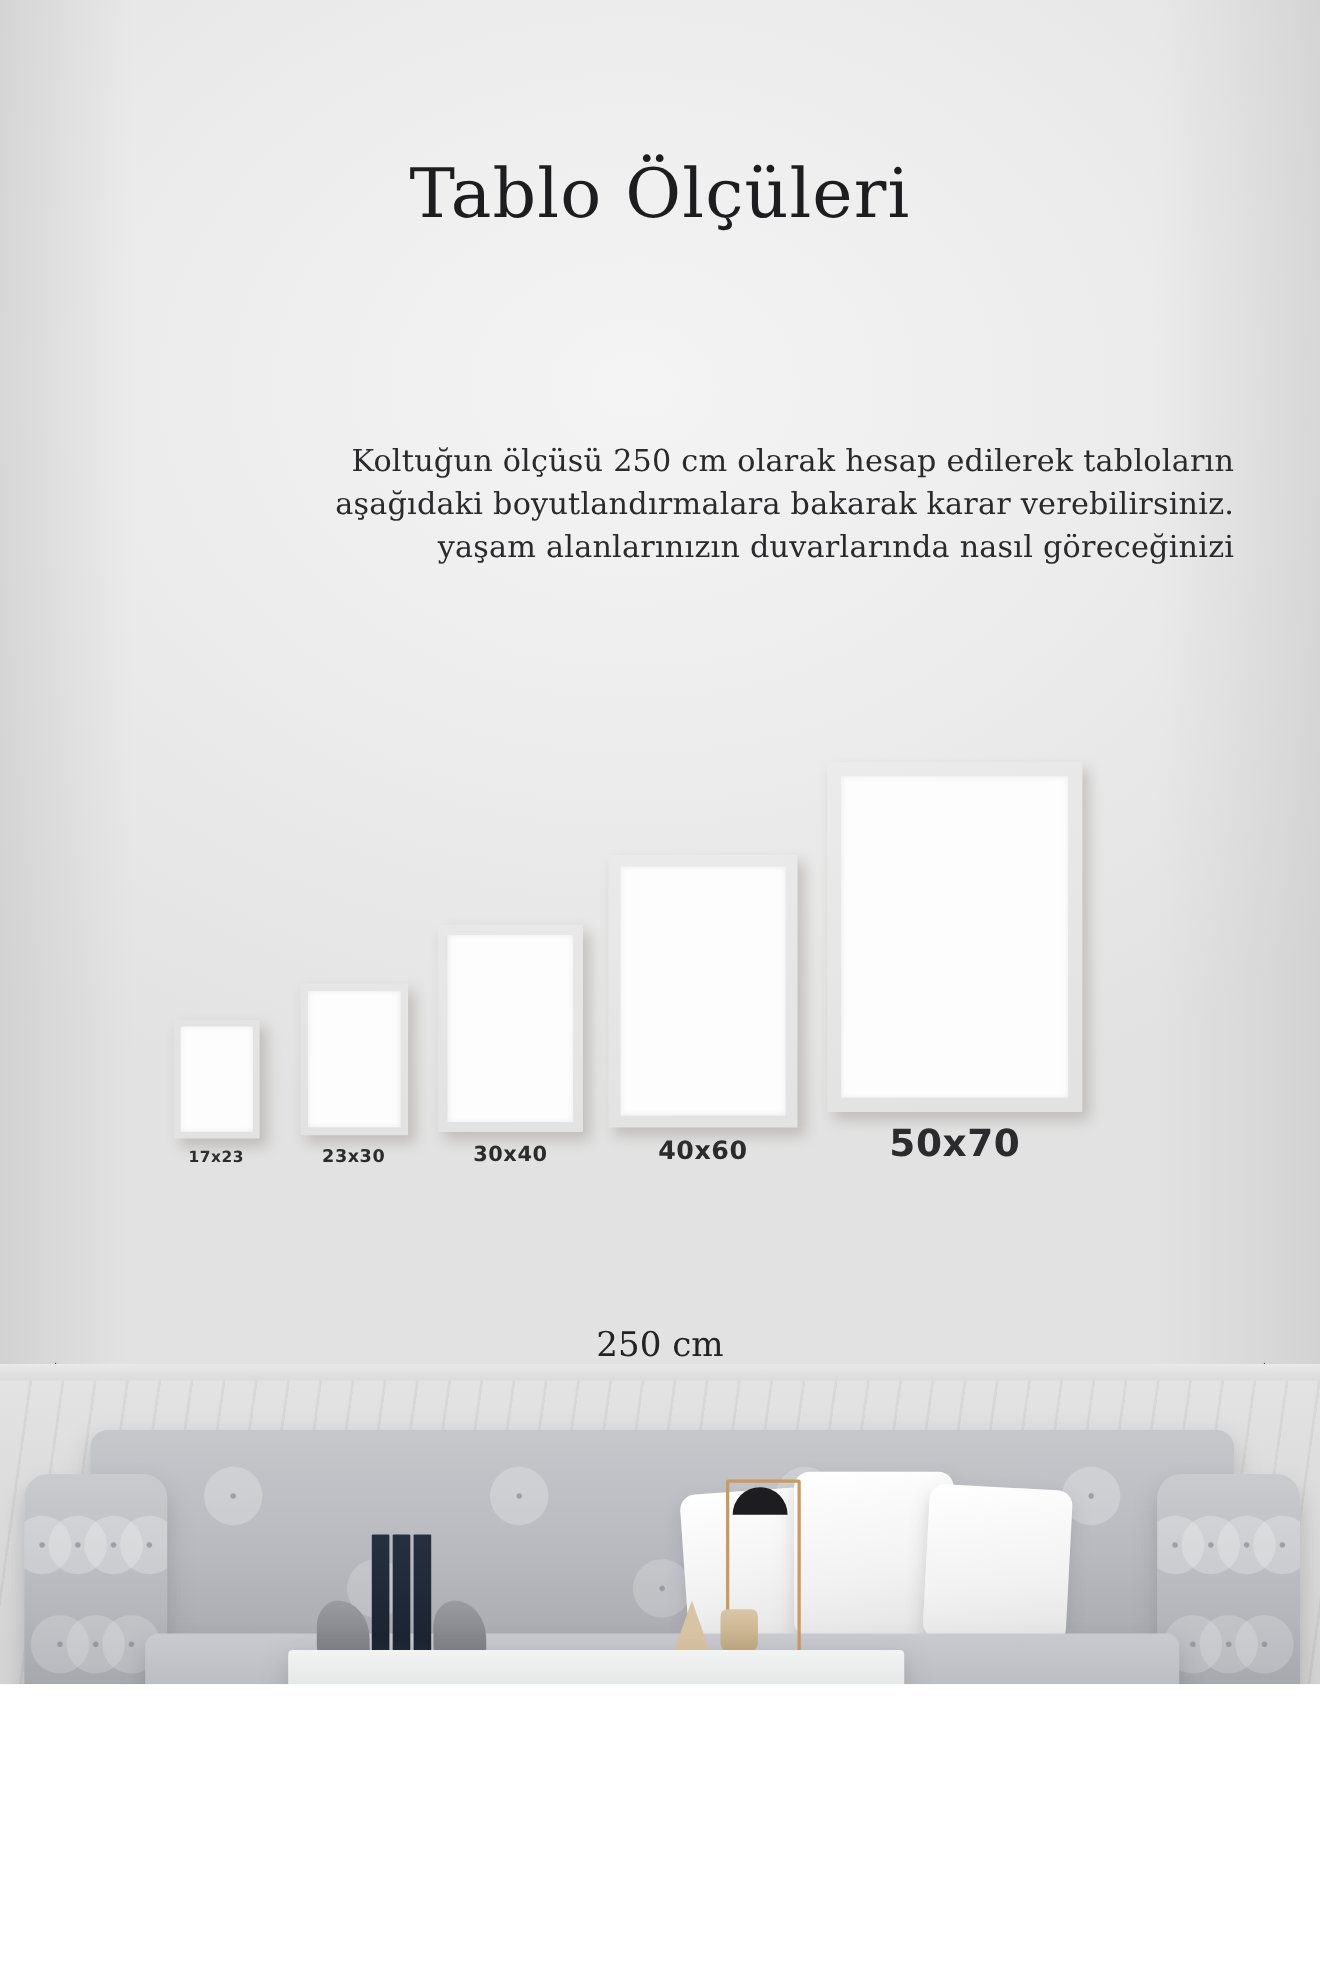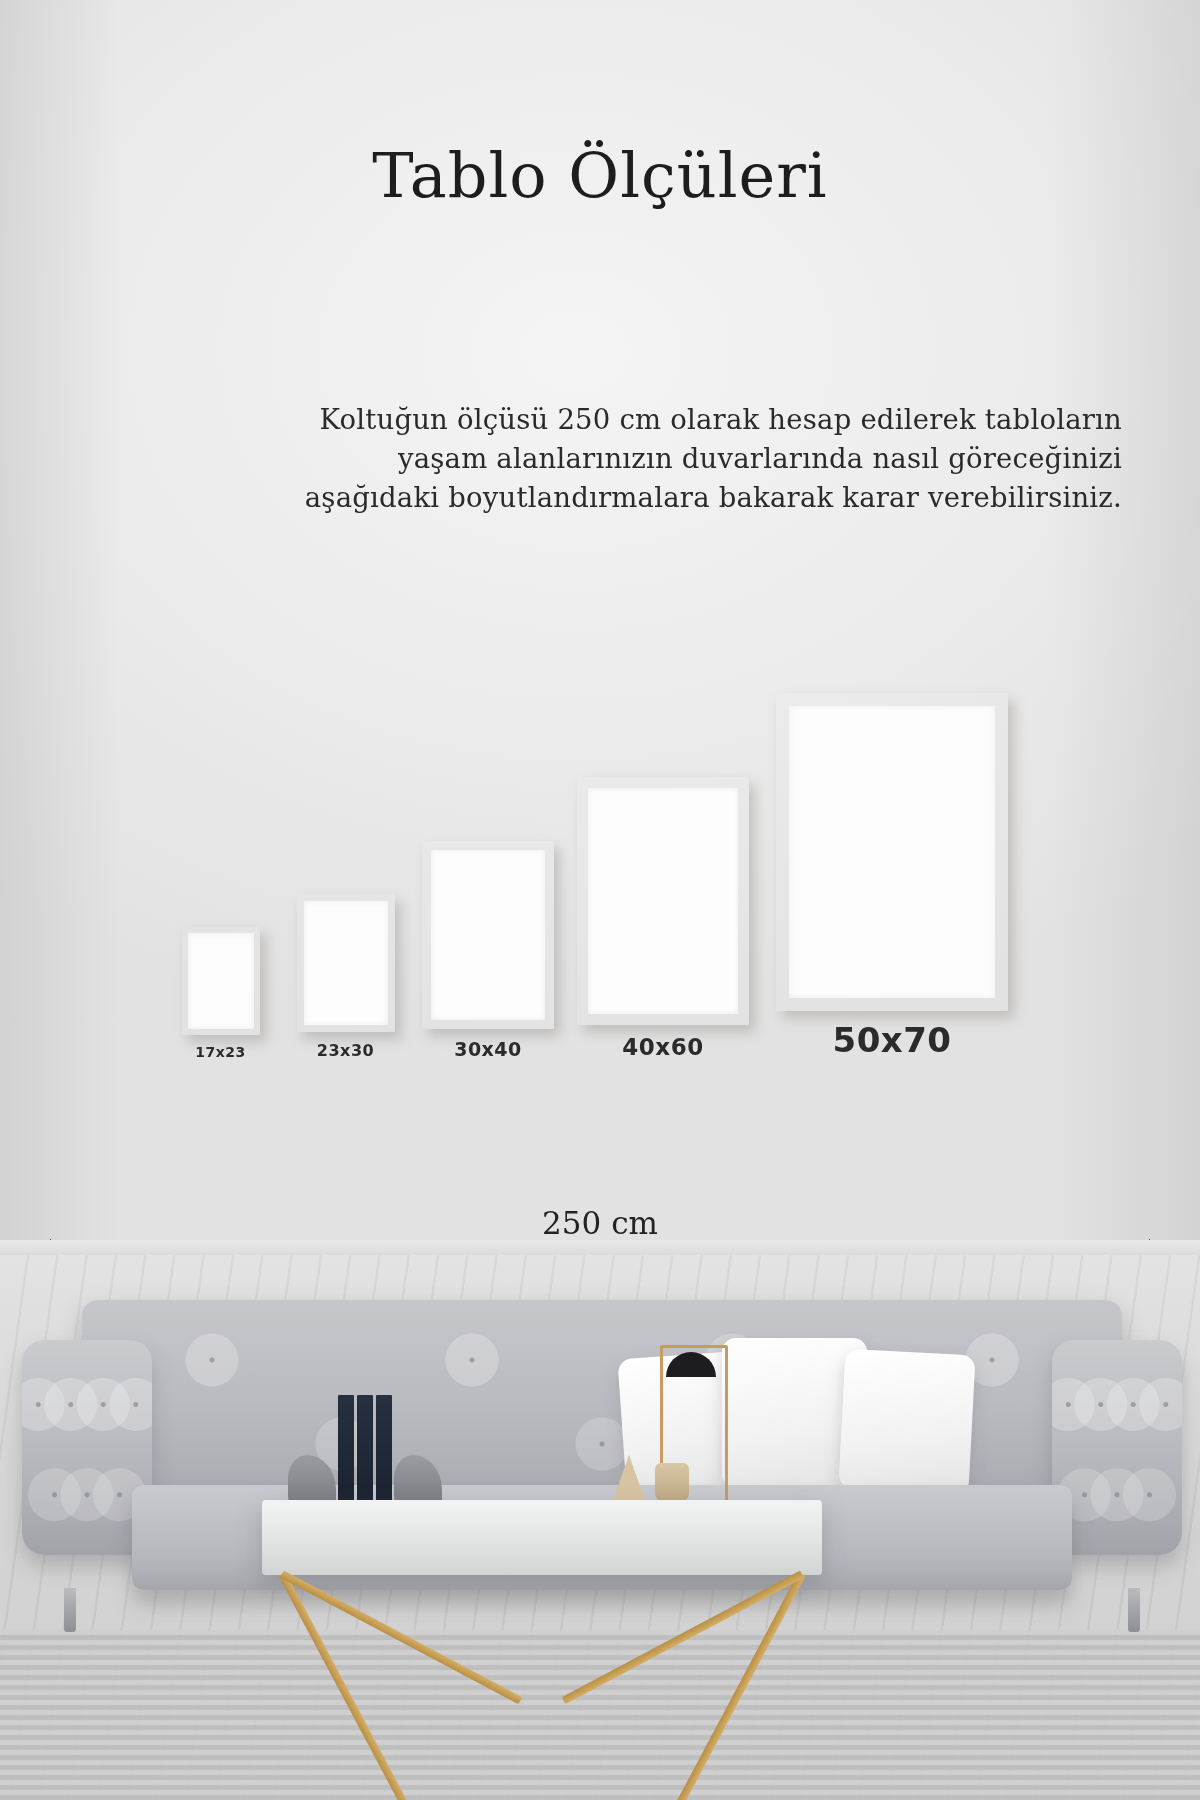--- a/index.html
+++ b/index.html
@@ -10,21 +10,21 @@
   body {
     width: 1200px;
     height: 1800px;
     overflow: hidden;
     font-family: "Liberation Serif", serif;
   }
 
   #stage {
     position: relative;
     width: 1200px;
-    height: 1800px;
+    height: 1531px;
     background: linear-gradient(180deg, #efefef 0%, #eaeaea 40%, #e6e6e6 62%, #e3e3e3 70%);
     overflow: hidden;
   }
 
   
   .wall {
     position: absolute;
     left: 0; top: 0;
     width: 1200px; height: 1255px;
     background:
@@ -62,21 +62,21 @@
     font-family: "DejaVu Serif", serif;
     font-size: 27.5px;
     line-height: 1.42;
     color: #2a2a2c;
     letter-spacing: .2px;
   }
 
   
   .frames {
     position: absolute;
-    left: 158px;
+    left: 134px;
     top: 660px;
     width: 900px;
     height: 400px;
   }
   .frame-col {
     position: absolute;
     bottom: 0;
     text-align: center;
   }
   .frame {
@@ -293,22 +293,22 @@
 <div id="stage">
 
   <div class="wall"></div>
   <div class="wall-shadow-left"></div>
   <div class="wall-shadow-right"></div>
 
   <div class="title">Tablo Ölçüleri</div>
 
   <div class="intro">
     <div>Koltuğun ölçüsü 250 cm olarak hesap edilerek tabloların</div>
+    <div>aşağıdaki boyutlandırmalara bakarak karar verebilirsiniz.</div>
     <div>yaşam alanlarınızın duvarlarında nasıl göreceğinizi</div>
-    <div>aşağıdaki boyutlandırmalara bakarak karar verebilirsiniz.</div>
   </div>
 
   <div class="frames">
 
     <div class="frame-col" style="left:0px; width:125px;">
       <div class="frame" style="width:78px; height:108px; margin:0 auto; padding:6px;">
         <div class="mat" style="left:6px; top:6px; right:6px; bottom:6px;"></div>
       </div>
       <div class="frame-label" style="font-size:14px;">17x23</div>
     </div>

